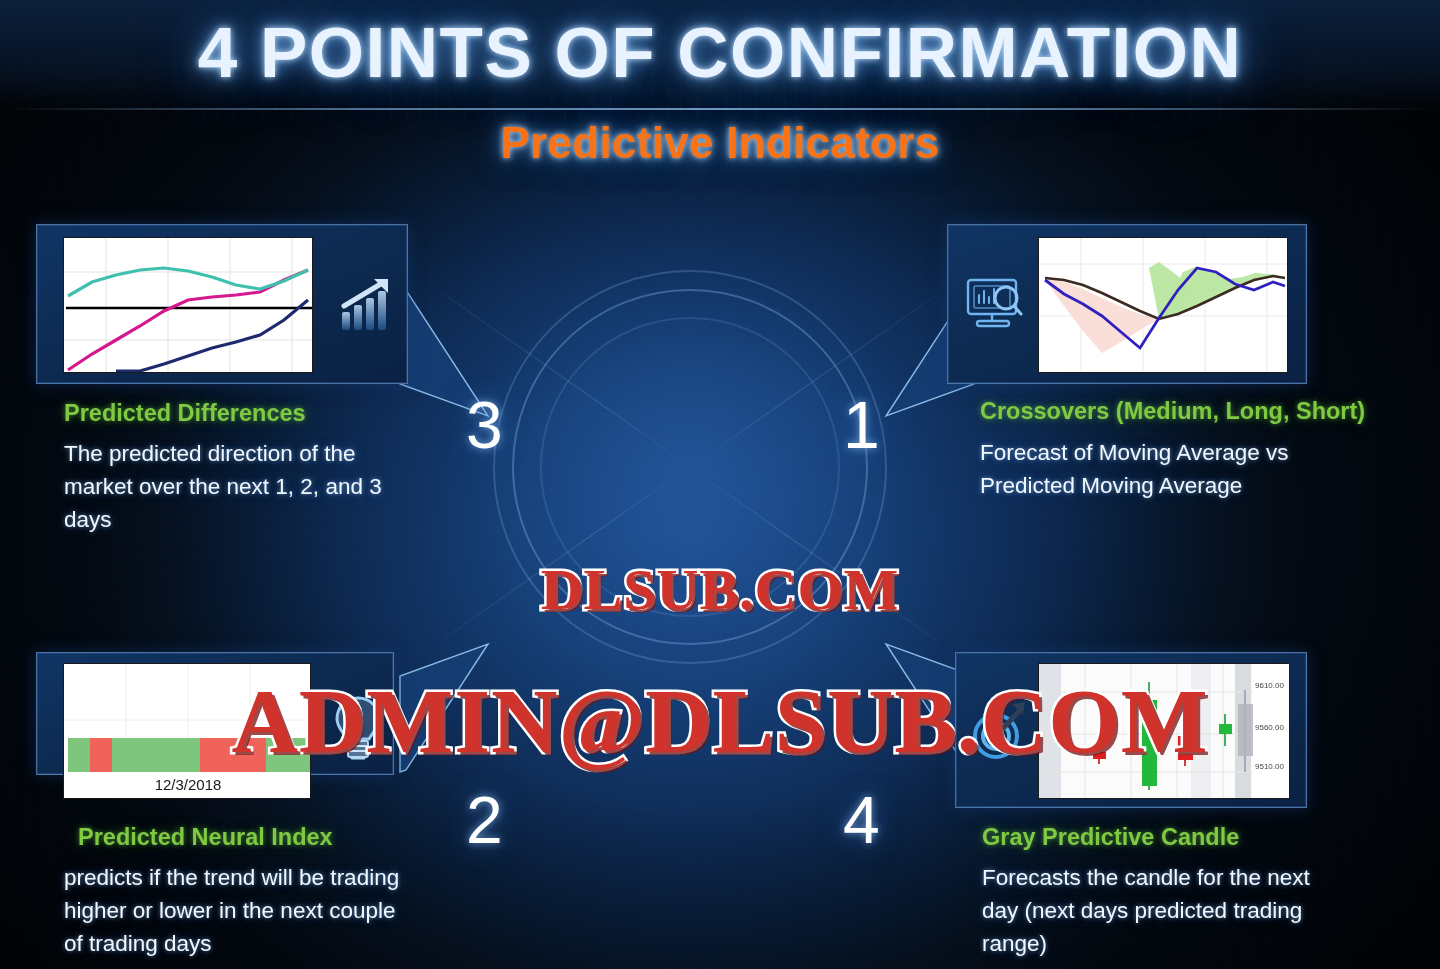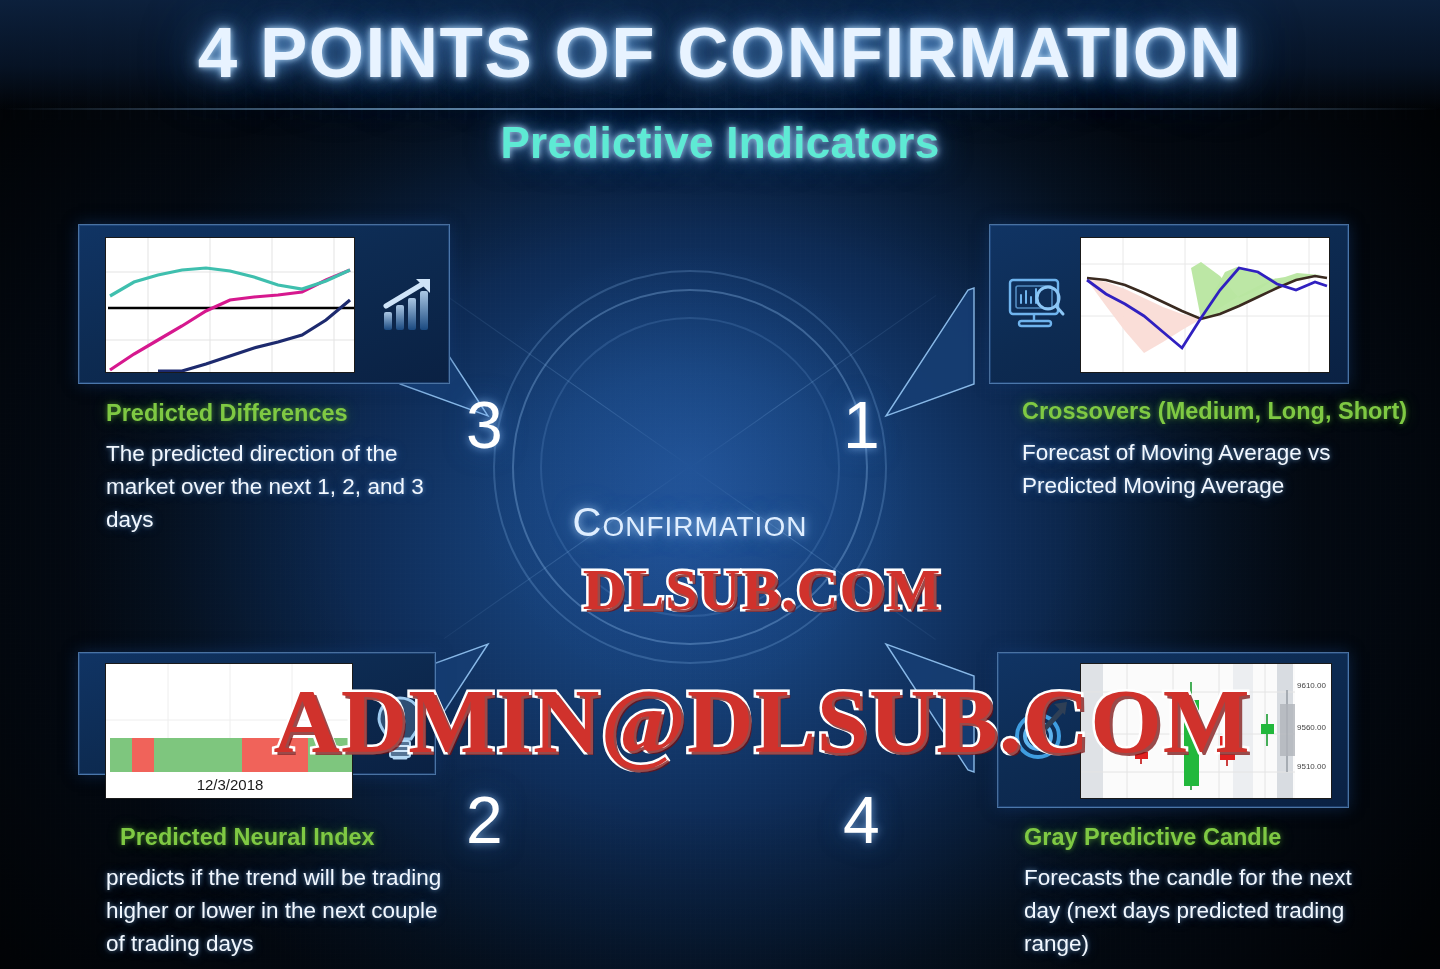--- a/index.html
+++ b/index.html
@@ -4,21 +4,21 @@
 <style>
   * { margin:0; padding:0; box-sizing:border-box; }
   html,body { width:1440px; height:969px; overflow:hidden; background:#000; }
   body {
     font-family:"Liberation Sans", sans-serif;
     position:relative;
     background:#050c18;
   }
 
   
-  #stage { position:absolute; inset:0; width:1440px; height:969px; overflow:hidden;padding-left:42px; }
+  #stage { position:absolute; inset:0; width:1440px; height:969px; overflow:hidden; }
 
   
   .bg-base{
     position:absolute; inset:0;
     background:
       radial-gradient(ellipse 620px 560px at 690px 530px, #1d4c8f 0%, #164078 28%, #0e2c57 52%, #09203f 70%, #061528 85%, #040d1a 100%),
       linear-gradient(180deg,#071226 0%,#050e1e 55%,#03080f 100%);
   }
   .bg-vignette{
     position:absolute; inset:0;
@@ -54,21 +54,21 @@
     font-family:"Liberation Sans", sans-serif;
     text-shadow:
       0 0 6px rgba(190,225,255,.95),
       0 0 18px rgba(120,185,250,.8),
       0 0 40px rgba(70,140,225,.65),
       0 0 70px rgba(40,110,200,.4);
   }
   .sub-title{
     position:absolute; left:0; top:118px; width:1440px; text-align:center;
     font-size:44px; font-weight:700; letter-spacing:.3px;
-    color:#5eead4;
+    color:#f97316;
     text-shadow:
       0 0 6px rgba(190,225,255,.9),
       0 0 16px rgba(110,180,250,.75),
       0 0 34px rgba(55,125,215,.55);
   }
 
   
   .ring{ position:absolute; border-radius:50%; border:2px solid rgba(150,195,245,.28); }
   .ring.r1{ left:493px; top:270px; width:394px; height:394px; border-color:rgba(150,200,250,.22); }
   .ring.r2{ left:512px; top:289px; width:356px; height:356px; border-color:rgba(160,205,252,.30); }
@@ -163,21 +163,20 @@
   <div class="spoke" style="transform:rotate(35deg)"></div>
   <div class="spoke" style="transform:rotate(145deg)"></div>
 
   <div class="bg-vignette"></div>
 
   <div class="header-band"></div>
   <div class="header-rule"></div>
   <div class="main-title">4 POINTS OF CONFIRMATION</div>
   <div class="sub-title">Predictive Indicators</div>
 
-  <div class="center-word">Confirmation</div>
 
   <svg class="wedge" style="left:396px; top:284px;" width="120" height="140" viewBox="0 0 120 140">
     <polygon points="4,4 4,100 92,132 10,6" fill="#163d72" stroke="#8fc0ef" stroke-width="1.4" opacity="0.95"></polygon>
   </svg>
   <svg class="wedge" style="left:858px; top:284px;" width="120" height="140" viewBox="0 0 120 140">
     <polygon points="116,4 116,100 28,132 110,6" fill="#163d72" stroke="#8fc0ef" stroke-width="1.4" opacity="0.95"></polygon>
   </svg>
   <svg class="wedge" style="left:396px; top:636px;" width="120" height="140" viewBox="0 0 120 140">
     <polygon points="4,136 4,40 92,8 10,134" fill="#163d72" stroke="#8fc0ef" stroke-width="1.4" opacity="0.95"></polygon>
   </svg>

